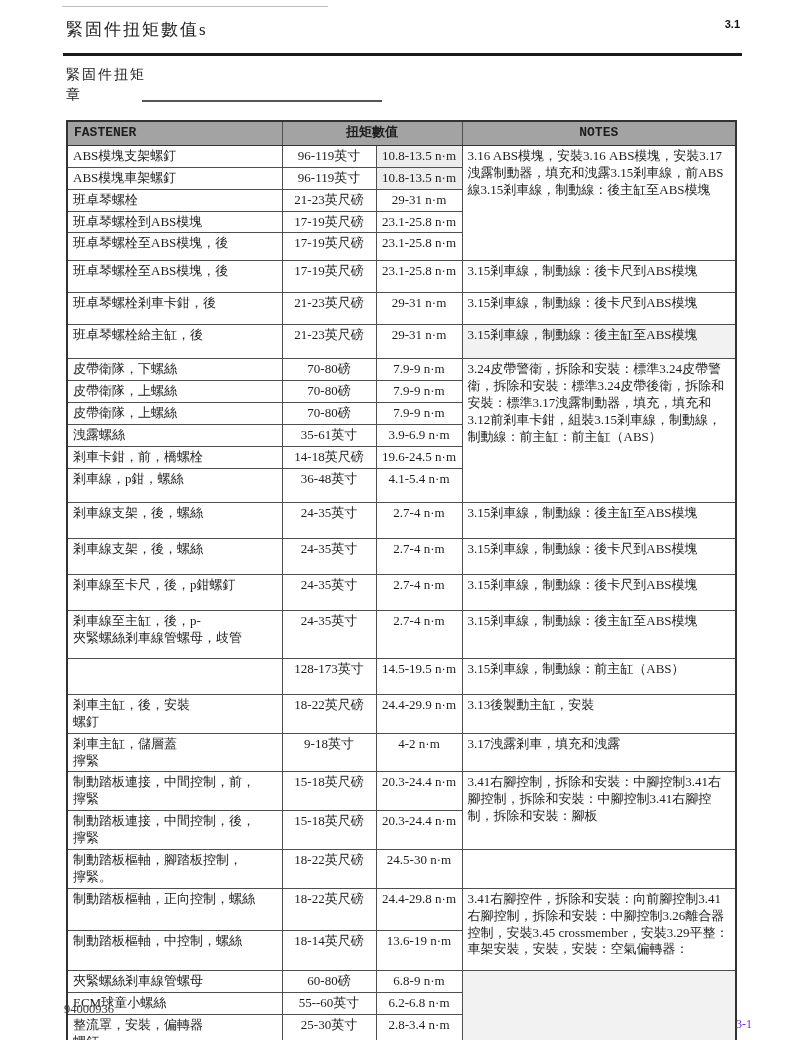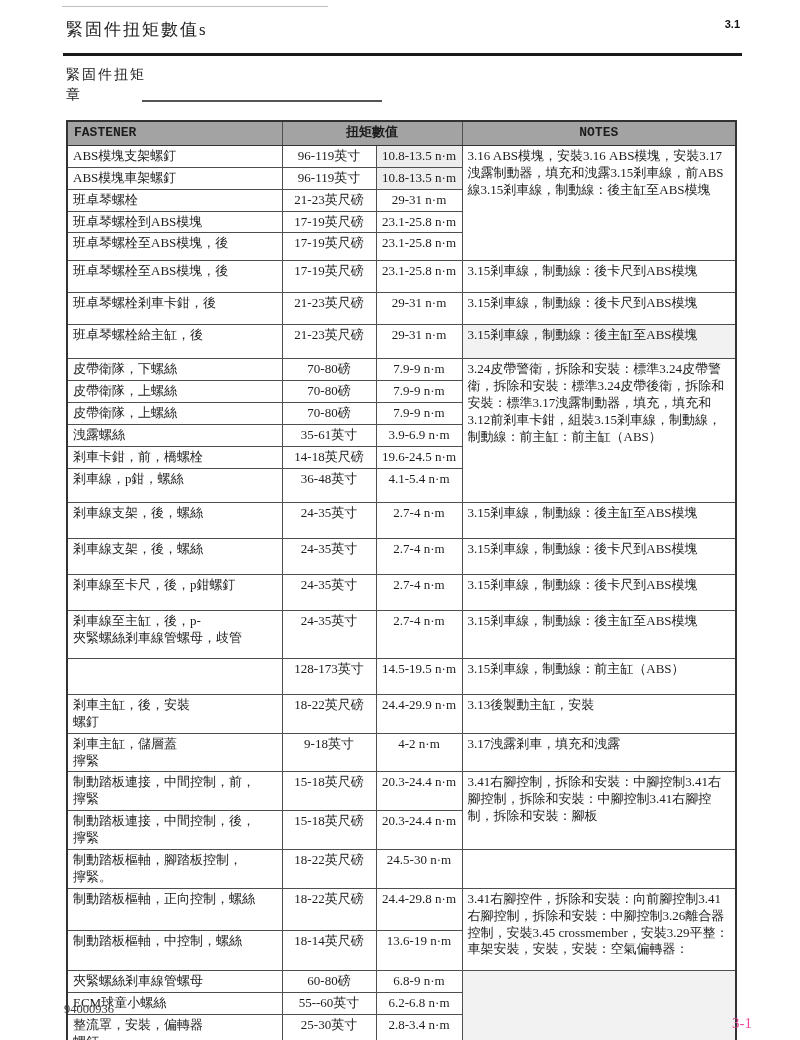--- a/index.html
+++ b/index.html
@@ -59,21 +59,21 @@
   td.c-notes { text-align: left; padding: 3px 6px; }
   td.shade { background: #ededed; }
   td.shade-light { background: #f2f2f2; }
   tr.section-start > td { border-top: 1.5px solid #3a3a3a; }
   td.hide-top { border-top-style: hidden; position: relative; }
   .partial-line { position: absolute; left: -1px; top: -1px; width: 62%; height: 0; border-top: 1.5px solid #4f4f4f; }
 
   
   .doc-footer { position: absolute; left: 64px; right: 44px; bottom: 8px; height: 30px; font-family: Liberation Serif, serif; font-size: 12.5px; color: #3a3a3a; }
   .doc-number { position: absolute; left: 0; top: 0; }
-  .footer-page { position: absolute; right: 4px; bottom: 0; font-size: 15px; color: #ec4899; }
+  .footer-page { position: absolute; right: 4px; bottom: 0; font-size: 12px; color: #6d28d9; }
 </style>
 </head>
 <body>
 
 <div class="page">
 
   <div class="scan-line"></div>
 
   <div class="doc-header">
     <span class="doc-title">緊固件扭矩數值s</span>

